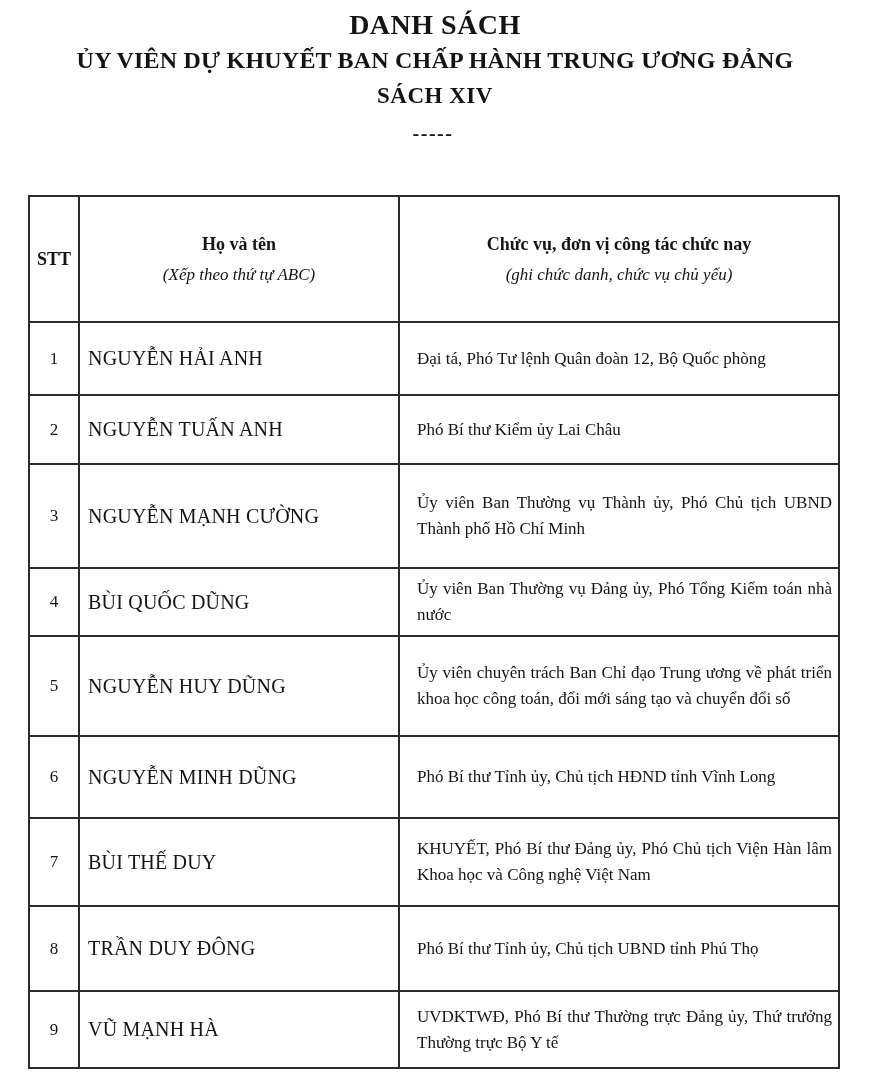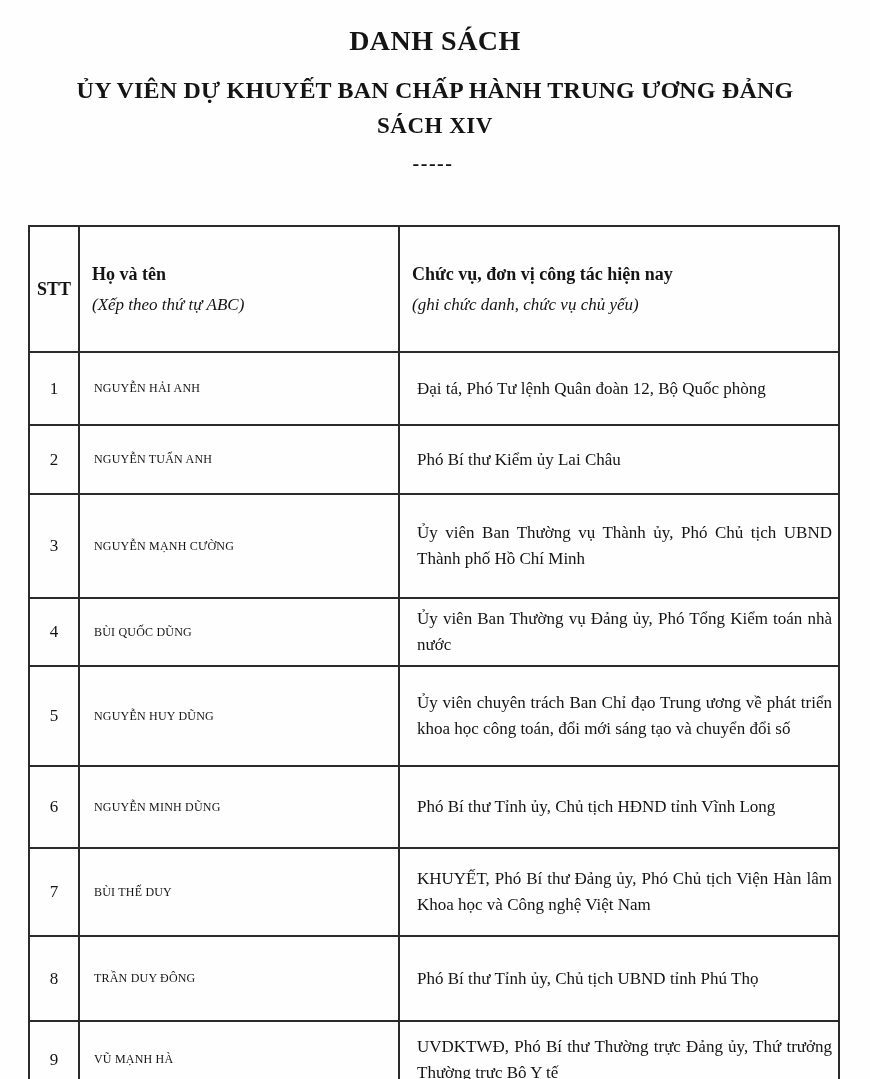--- a/index.html
+++ b/index.html
@@ -24,21 +24,21 @@
 
   
   .title-block {
     text-align: center;
     line-height: 1.3;
   }
   .title-line1 {
     font-size: 28px;
     font-weight: bold;
     letter-spacing: 0.5px;
-    margin: 16px;
+    margin: 0;
   }
   .title-line2 {
     font-size: 24px;
     font-weight: bold;
     margin: 2px 0 0 0;
     letter-spacing: 0.2px;
     text-align: center;
   }
   .title-line3 {
     font-size: 23px;
@@ -79,43 +79,43 @@
   tbody tr:nth-child(8) { height: 85px; }
   tbody tr:nth-child(9) { height: 77px; }
 
   th.h-stt {
     font-size: 18px;
     font-weight: bold;
     text-align: center;
     padding: 0;
   }
   th.h-col {
-    text-align: left;
+    text-align: center;
     padding: 0 12px;
     font-weight: normal;
   }
   .h-main {
     font-size: 18px;
     font-weight: bold;
   }
   .h-sub {
     font-size: 17px;
     font-style: italic;
     font-weight: normal;
     margin-top: 10px;
   }
 
   td.stt {
     text-align: center;
     font-size: 17px;
     padding: 0;
   }
   td.name {
-    font-size: 12px;
-    padding: 0 4px 0 14px;
+    font-size: 20px;
+    padding: 0 4px 0 8px;
     letter-spacing: 0.2px;
     text-transform: uppercase;
   }
   td.pos {
     font-size: 17px;
     line-height: 1.55;
     padding: 4px 6px 4px 17px;
     text-align: justify;
     text-align-last: left;
   }
@@ -139,21 +139,21 @@
       <col style="width:440px">
     </colgroup>
     <thead>
       <tr>
         <th class="h-stt">STT</th>
         <th class="h-col">
           <div class="h-main">Họ và tên</div>
           <div class="h-sub">(Xếp theo thứ tự ABC)</div>
         </th>
         <th class="h-col">
-          <div class="h-main">Chức vụ, đơn vị công tác hiện nay</div>
+          <div class="h-main">Chức vụ, đơn vị công tác chức nay</div>
           <div class="h-sub">(ghi chức danh, chức vụ chủ yếu)</div>
         </th>
       </tr>
     </thead>
     <tbody>
     <tr>
       <td class="stt">1</td>
       <td class="name">NGUYỄN HẢI ANH</td>
       <td class="pos">Đại tá, Phó Tư lệnh Quân đoàn 12, Bộ Quốc phòng</td>
     </tr>

